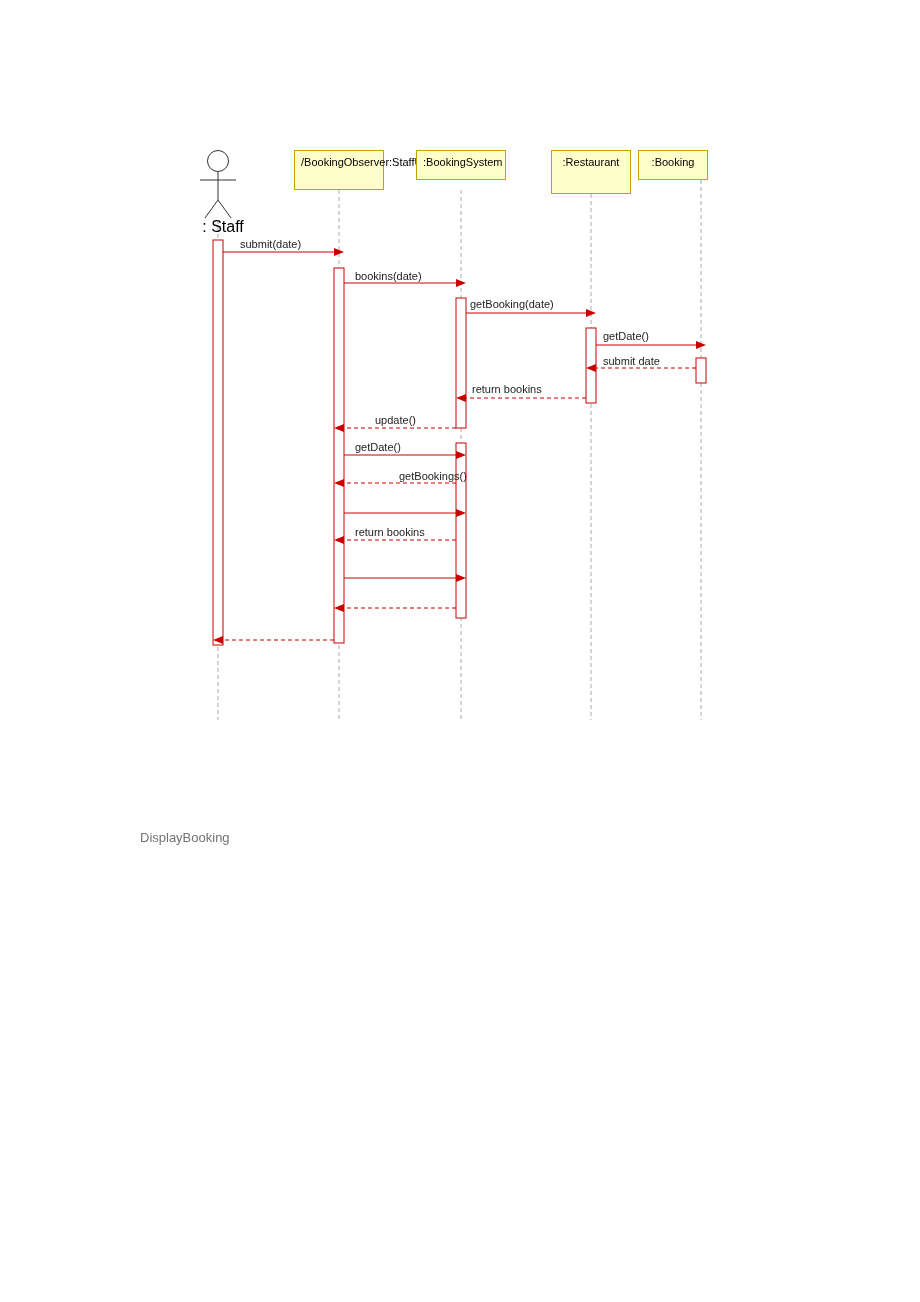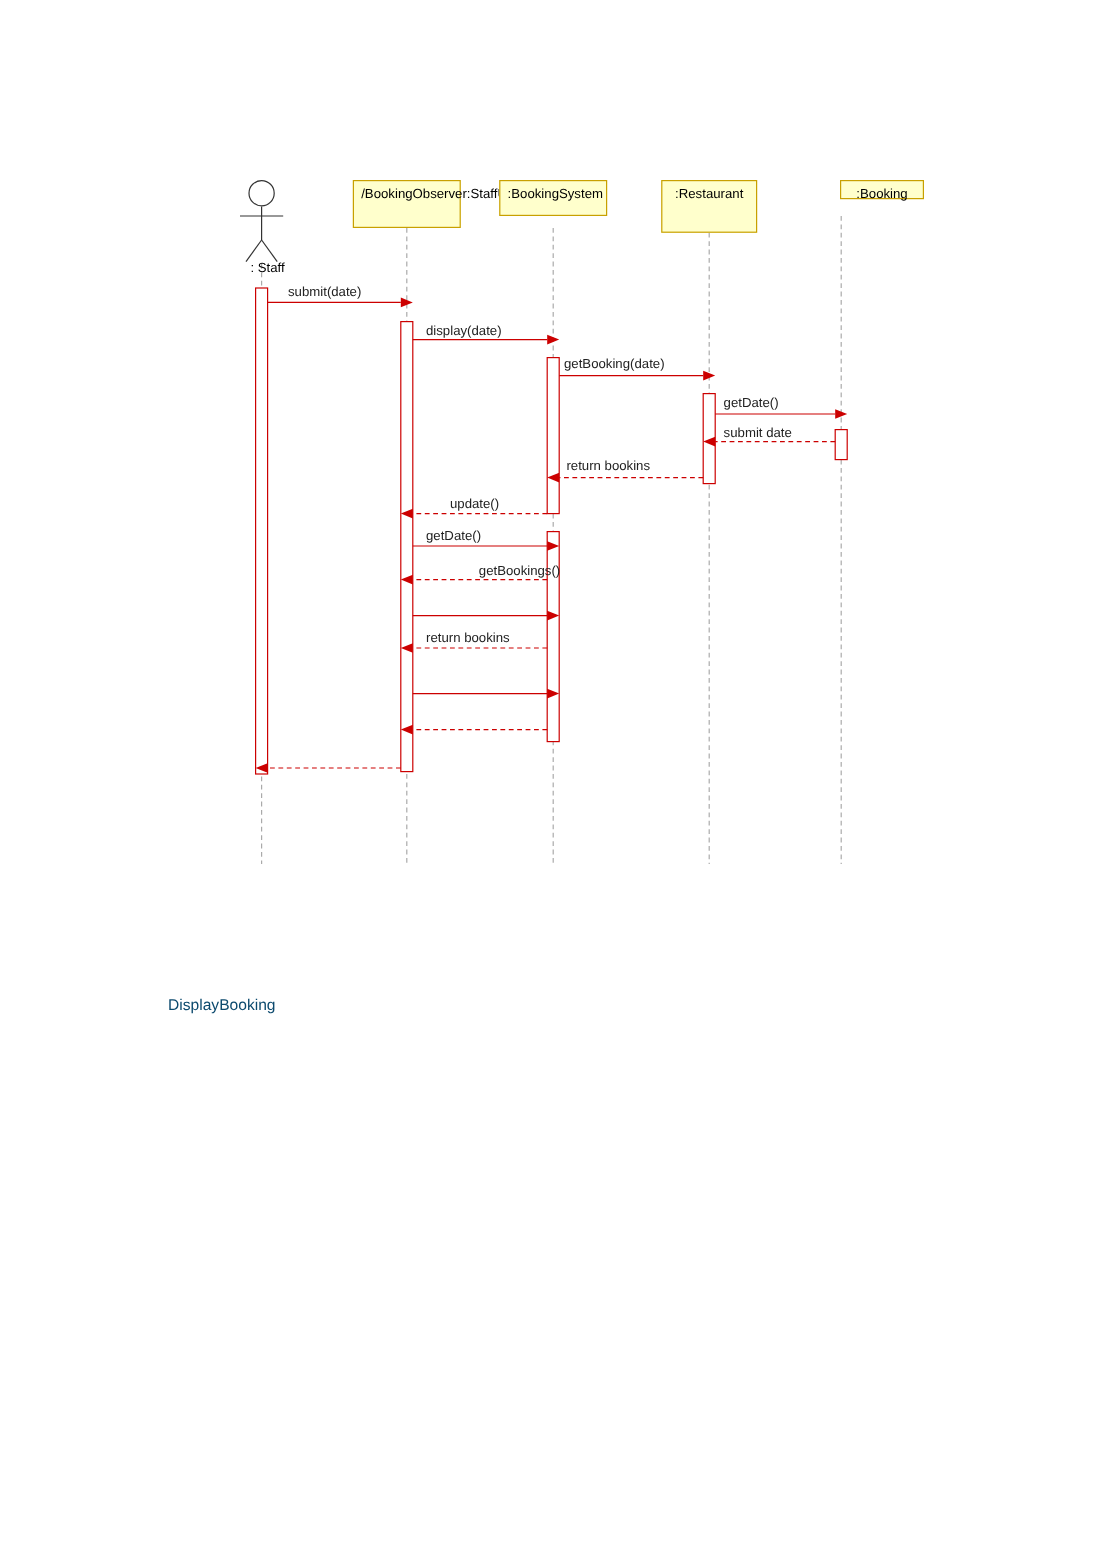--- a/index.html
+++ b/index.html
@@ -23,21 +23,21 @@
       border: 1px solid #c8a000;
       background: #ffffcc;
       text-align: center;
       font-size: 11px;
       padding: 4px 6px;
       line-height: 1.3;
     }
     .actor-label {
       position: absolute;
       text-align: center;
-      font-size: 11px;
+      font-size: 16px;
     }
     
     .stick-head {
       position: absolute;
       border-radius: 50%;
       border: 1px solid #333;
       background: white;
     }
     .arrow-label {
       position: absolute;
@@ -47,21 +47,21 @@
     svg.arrows {
       position: absolute;
       top: 0; left: 0;
       width: 920px;
       height: 800px;
       pointer-events: none;
     }
     .diagram-title {
       position: absolute;
       font-size: 13px;
-      color: #0c4a6e;
+      color: #737373;
     }
   </style>
 </head>
 <body>
 
 <div id="diagram">
 
   <div class="stick-head" style="left:207px; top:150px; width:22px; height:22px;"></div>
 
   <svg class="arrows" xmlns="http://www.w3.org/2000/svg">
@@ -140,33 +140,33 @@
 
   <div class="actor-box" style="left:294px; top:150px; width:90px; height:40px;">
     <span>/BookingObserver:StaffUI</span>
   </div>
   <div class="actor-box" style="left:416px; top:150px; width:90px; height:30px;">
     <span>:BookingSystem</span>
   </div>
   <div class="actor-box" style="left:551px; top:150px; width:80px; height:44px;">
     <span>:Restaurant</span>
   </div>
-  <div class="actor-box" style="left:700px; top:150px; width:70px; height:16px;">
+  <div class="actor-box" style="left:638px; top:150px; width:70px; height:30px;">
     <span>:Booking</span>
   </div>
 
   <div class="actor-label" style="left:193px; top:218px; width:60px;">
     <span>: Staff</span>
   </div>
 
   <div class="arrow-label" style="left:240px; top:238px;">
     <span>submit(date)</span>
   </div>
   <div class="arrow-label" style="left:355px; top:270px;">
-    <span>display(date)</span>
+    <span>bookins(date)</span>
   </div>
   <div class="arrow-label" style="left:470px; top:298px;">
     <span>getBooking(date)</span>
   </div>
   <div class="arrow-label" style="left:603px; top:330px;">
     <span>getDate()</span>
   </div>
   <div class="arrow-label" style="left:603px; top:355px;">
     <span>submit date</span>
   </div>

